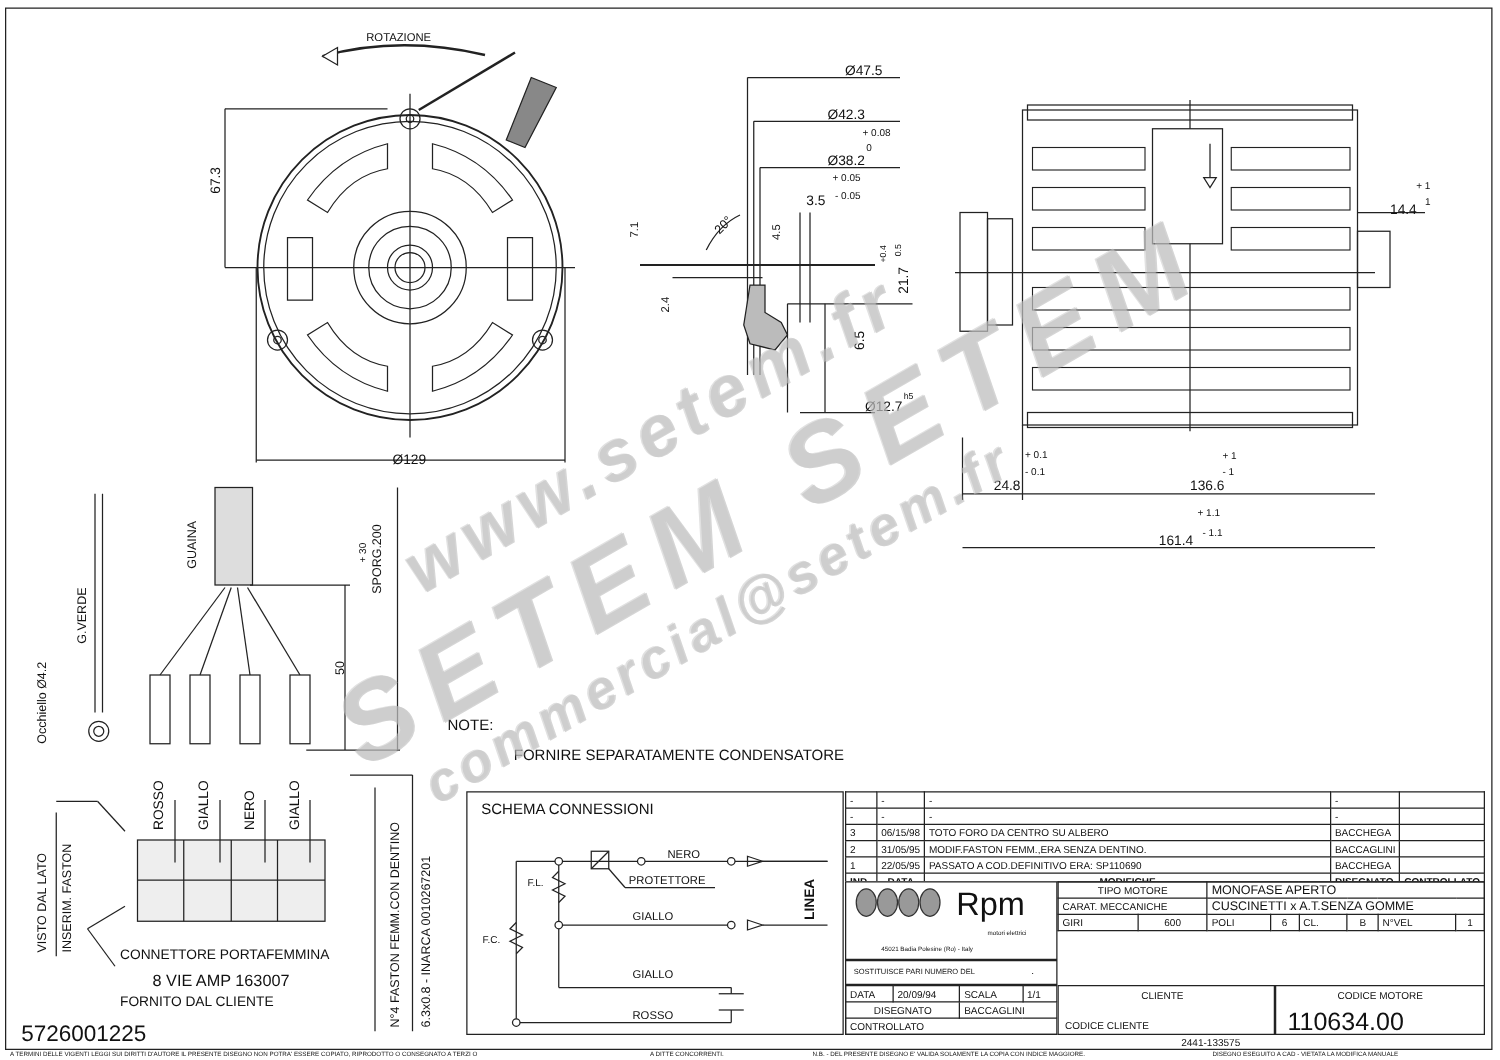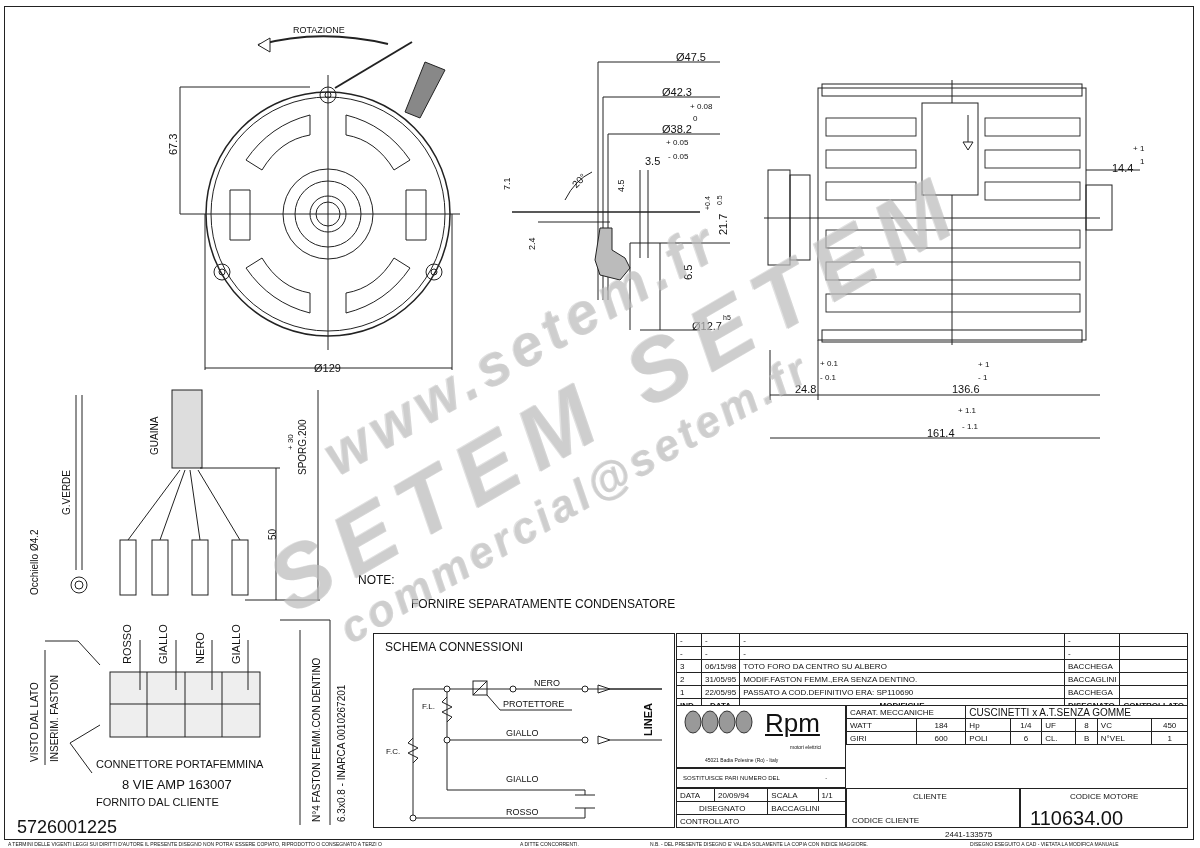--- a/index.html
+++ b/index.html
@@ -230,39 +230,33 @@
 </table>
 
 <div class="tb" style="left:676px;top:705px;width:512px;height:123px;"></div>
 <div class="tb" style="left:676px;top:705px;width:170px;height:63px;border-right:1px solid #222;"></div>
 <svg class="draw" width="1200" height="848" stroke="#333" fill="#999">
   <ellipse cx="693" cy="722" rx="8" ry="11"></ellipse>
     <ellipse cx="710" cy="722" rx="8" ry="11"></ellipse>
   <ellipse cx="727" cy="722" rx="8" ry="11"></ellipse>
     <ellipse cx="744" cy="722" rx="8" ry="11"></ellipse>
 </svg>
-<div class="t" style="left:765px;top:710px;font-size:26px;text-decoration:underline;">Rpm</div>
+<div class="t" style="left:765px;top:710px;font-size:26px;">Rpm</div>
 <div class="t" style="left:790px;top:745px;font-size:5px;">motori elettrici</div>
 <div class="t" style="left:705px;top:758px;font-size:5px;">45021 Badia Polesine (Ro) - Italy</div>
 
 <table class="tb-t" style="left:846px;top:705px;width:342px;font-size:8px;">
   <tbody>
+      <tr>
+        <td colspan="2" style="text-align:center">TIPO MOTORE</td>
+        <td colspan="6" style="font-size:10px;">MONOFASE APERTO</td>
+      </tr>
   <tr>
         <td colspan="2">CARAT. MECCANICHE</td>
         <td colspan="6" style="font-size:10px;">CUSCINETTI x A.T.SENZA GOMME</td>
-      </tr>
-  <tr>
-        <td>WATT</td>
-        <td style="text-align:center">184</td>
-        <td>Hp</td>
-        <td style="text-align:center">1/4</td>
-        <td>UF</td>
-        <td style="text-align:center">8</td>
-        <td>VC</td>
-        <td style="text-align:center">450</td>
       </tr>
   <tr>
         <td>GIRI</td>
         <td style="text-align:center">600</td>
         <td>POLI</td>
         <td style="text-align:center">6</td>
         <td>CL.</td>
         <td style="text-align:center">B</td>
         <td>N°VEL</td>
         <td style="text-align:center">1</td>

